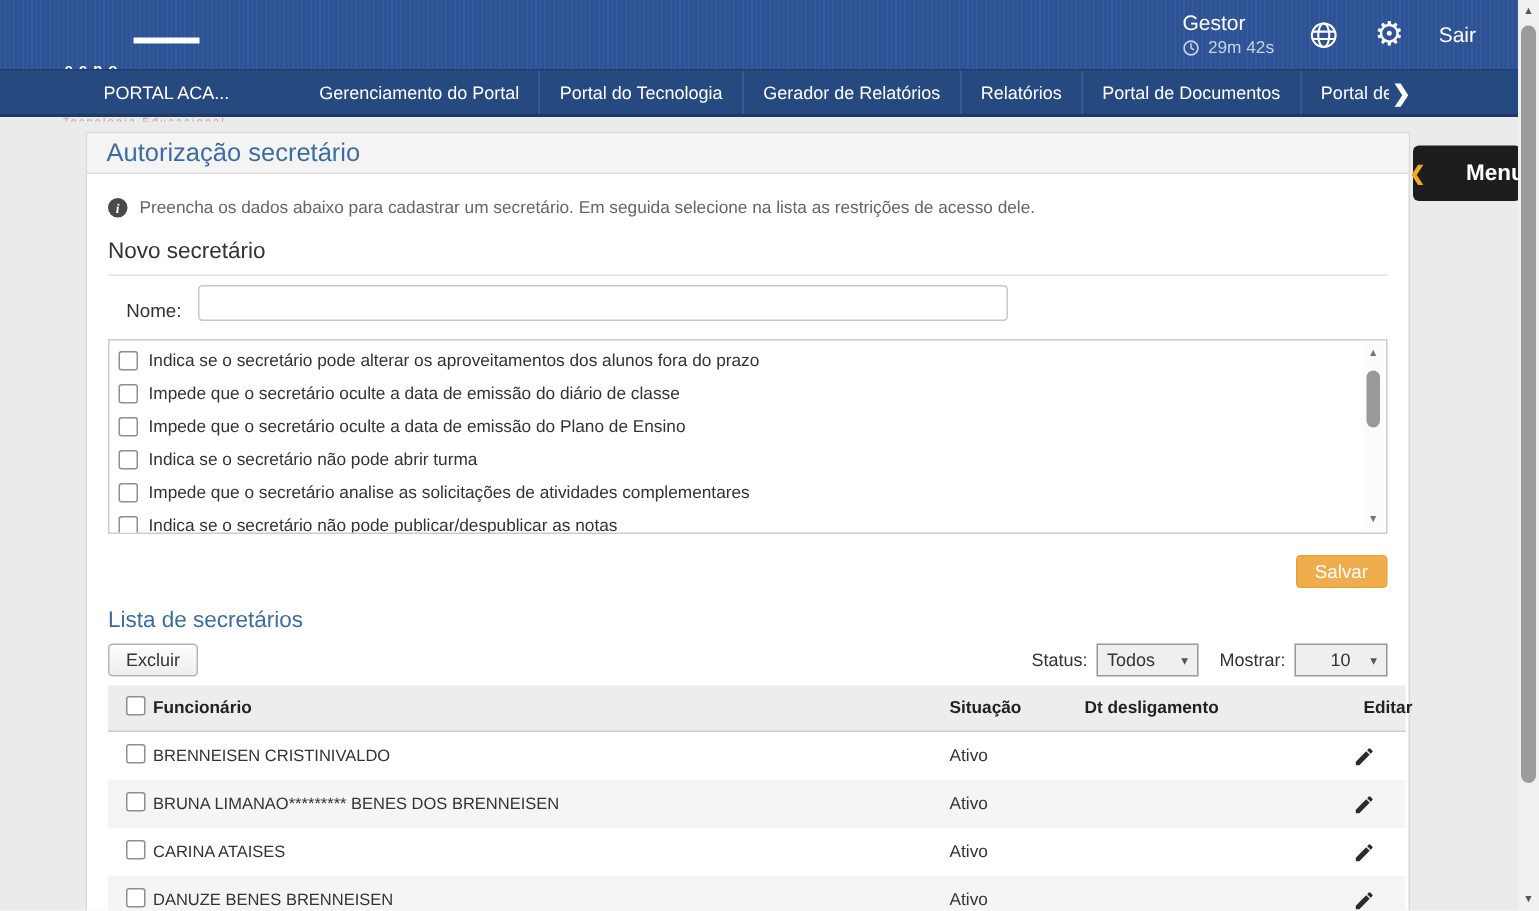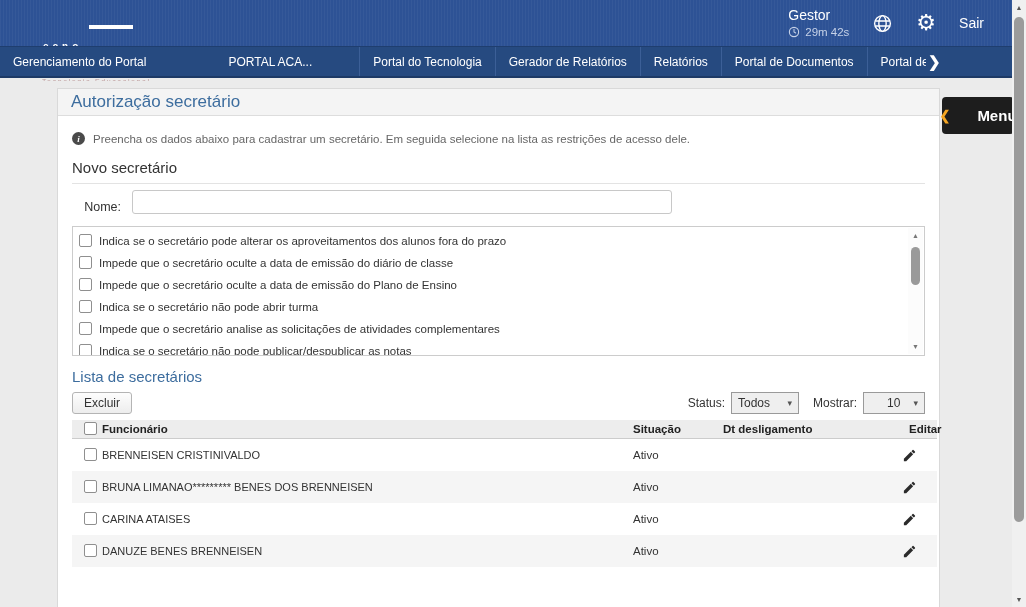--- a/index.html
+++ b/index.html
@@ -74,21 +74,21 @@
   .controls-row { margin-top: 6px; display: flex; align-items: center; height: 23px; }
   .btn-delete { background: linear-gradient(#fdfdfd, #ededed); border: 1px solid #b4b4b4; color: #333; font-size: 12px; padding: 3px 11px; border-radius: 3px; cursor: pointer; font-family: inherit; }
   .filters { margin-left: auto; display: flex; align-items: center; gap: 6px; font-size: 12px; color: #333; }
   .select { height: 22px; border: 1px solid #9a9a9a; background: #efefef; display: flex; align-items: center; justify-content: space-between; padding: 0 6px; font-size: 12px; color: #333; cursor: pointer; }
   .select-status { width: 68px; margin-right: 8px; }
   .select-show { width: 62px; padding-left: 23px; }
   .select-arrow { font-size: 9px; color: #555; }
 
   .table { margin-top: 6px; width: 865px; }
   .t-head, .t-row { display: grid; grid-template-columns: 30px 531px 90px 171px 1fr; align-items: center; }
-  .t-head { height: 19px; background: #ededed; border-bottom: 1px solid #ccc; font-size: 11.5px; font-weight: bold; color: #222; }
+  .t-head { height: 31px; background: #ededed; border-bottom: 1px solid #ccc; font-size: 11.5px; font-weight: bold; color: #222; }
   .t-row { height: 32px; font-size: 11px; color: #333; }
   .t-row:nth-child(odd) { background: #f5f5f5; }
   .t-check { padding-left: 12px; }
   .t-status { font-size: 11.5px; }
   .edit-btn { width: 16px; height: 16px; margin-left: 8px; cursor: pointer; display: flex; align-items: center; }
   .t-head .col-edit { padding-left: 15px; }
 
   
   .menu-btn { position: absolute; right: 12px; top: 97px; width: 72px; height: 37px; background: #1d1d1d; border: none; border-radius: 4px; color: #fff; display: flex; align-items: center; justify-content: center; gap: 7px; cursor: pointer; z-index: 20; font-family: inherit; }
   .menu-chevron { color: #f5a623; font-size: 13px; font-weight: bold; }
@@ -134,22 +134,22 @@
           <path d="M3.6 9.2h16.8M3.6 14.8h16.8"></path>
         </svg>
     </span>
     <span class="hdr-icon gear-glyph">⚙</span>
     <span class="sair">Sair</span>
   </div>
 </div>
 
 <div class="nav">
   <div class="nav-items">
+    <div class="nav-item nav-brand no-sep">PORTAL ACA...</div>
     <div class="nav-item no-sep">Gerenciamento do Portal</div>
-    <div class="nav-item nav-brand no-sep">PORTAL ACA...</div>
     <div class="nav-item">Portal do Tecnologia</div>
     <div class="nav-item">Gerador de Relatórios</div>
     <div class="nav-item">Relatórios</div>
     <div class="nav-item">Portal de Documentos</div>
     <div class="nav-item">Portal de Documen</div>
   </div>
   <div class="nav-chevron">❯</div>
 </div>
 
 <div class="page">
@@ -197,20 +197,23 @@
           <input type="checkbox" style="">
           <span>Indica se o secretário não pode publicar/despublicar as notas</span>
         </div>
         <div class="list-scrollbar">
           <div class="list-scroll-up">▲</div>
           <div class="list-scroll-thumb"></div>
           <div class="list-scroll-down">▼</div>
         </div>
       </div>
 
+      <div class="save-row">
+        <button class="btn-save">Salvar</button>
+      </div>
 
       <h2 class="list-title">Lista de secretários</h2>
 
       <div class="controls-row">
         <button class="btn-delete">Excluir</button>
         <div class="filters">
           <span>Status:</span>
           <div class="select select-status">
             <span>Todos</span>
             <span class="select-arrow">▾</span>

